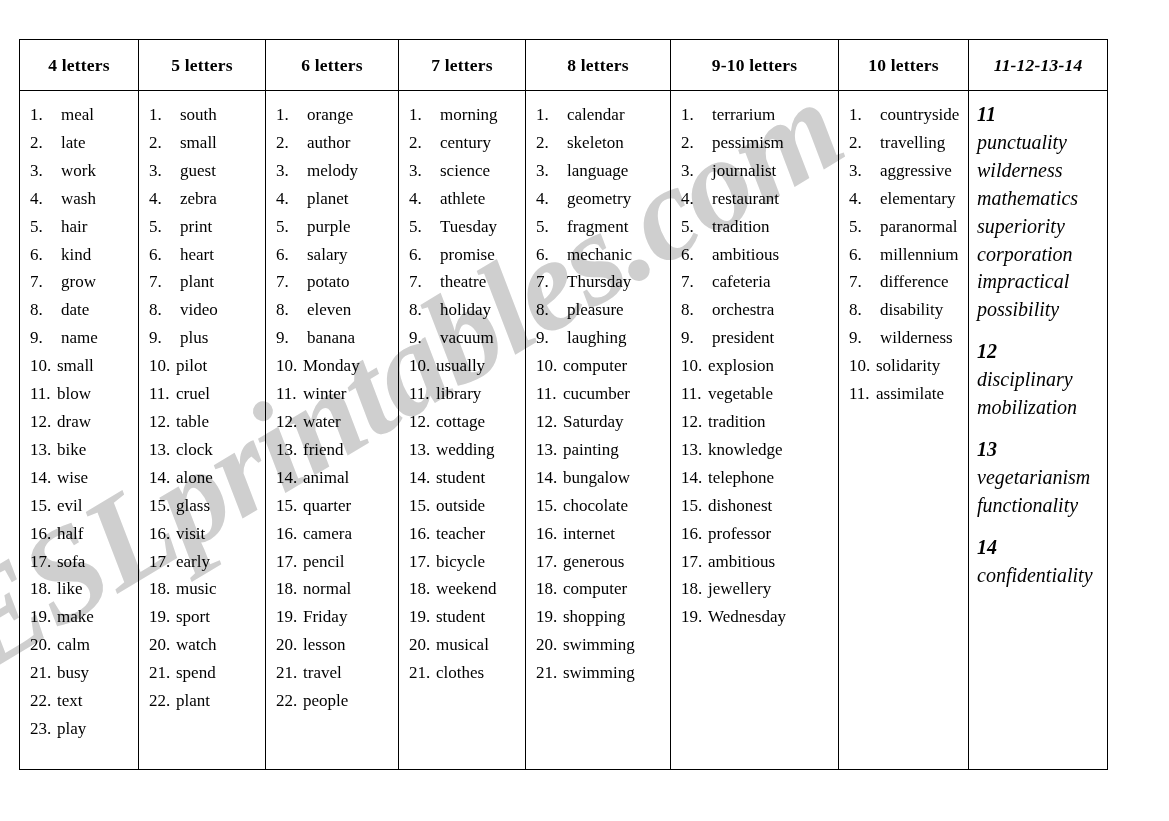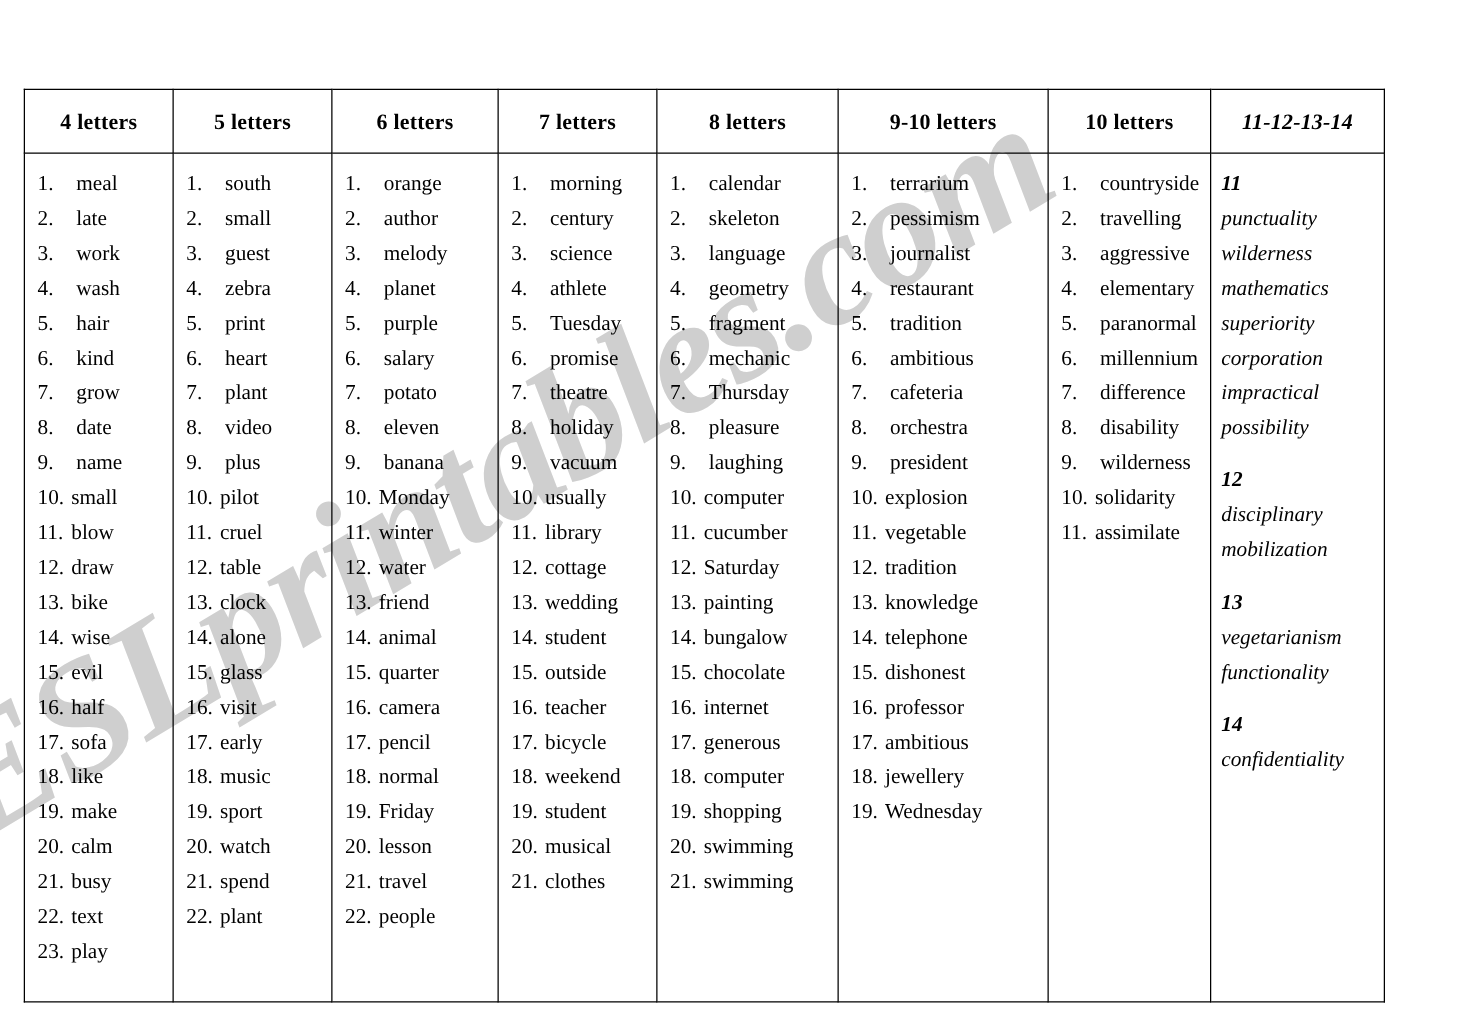--- a/index.html
+++ b/index.html
@@ -37,21 +37,20 @@
     letter-spacing: -2px;
   }
 
   
   #sheet {
     position: absolute;
     left: 19px;
     top: 39px;
     width: 1048px;
     z-index: 2;
-    margin-top: 32px;
   }
   table.wordtable {
     border-collapse: collapse;
     width: 1048px;
     table-layout: fixed;
     background: transparent;
   }
   table.wordtable th,
   table.wordtable td {
     border: 1.6px solid #000000;
@@ -109,21 +108,21 @@
   ol.words li.single .num {
     min-width: 24px;
     padding-right: 7px;
   }
 
   
   ul.groups {
     list-style: none;
     margin: 0;
     padding: 0 0 0 4px;
-    font-size: 17px;
+    font-size: 20px;
     line-height: 27.9px;
   }
   ul.groups li.group-head {
     font-weight: bold;
     white-space: nowrap;
   }
   ul.groups li.group-word {
     white-space: nowrap;
   }
   ul.groups li.spacer {

